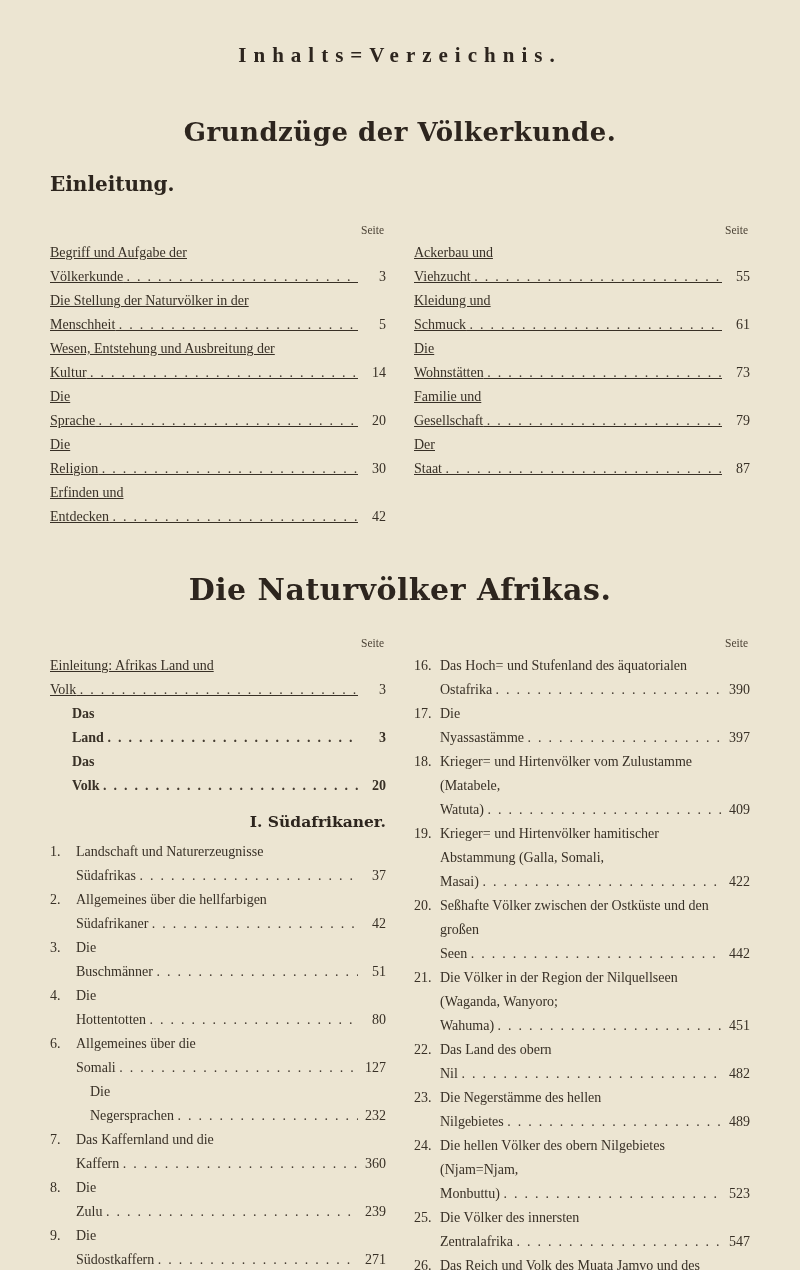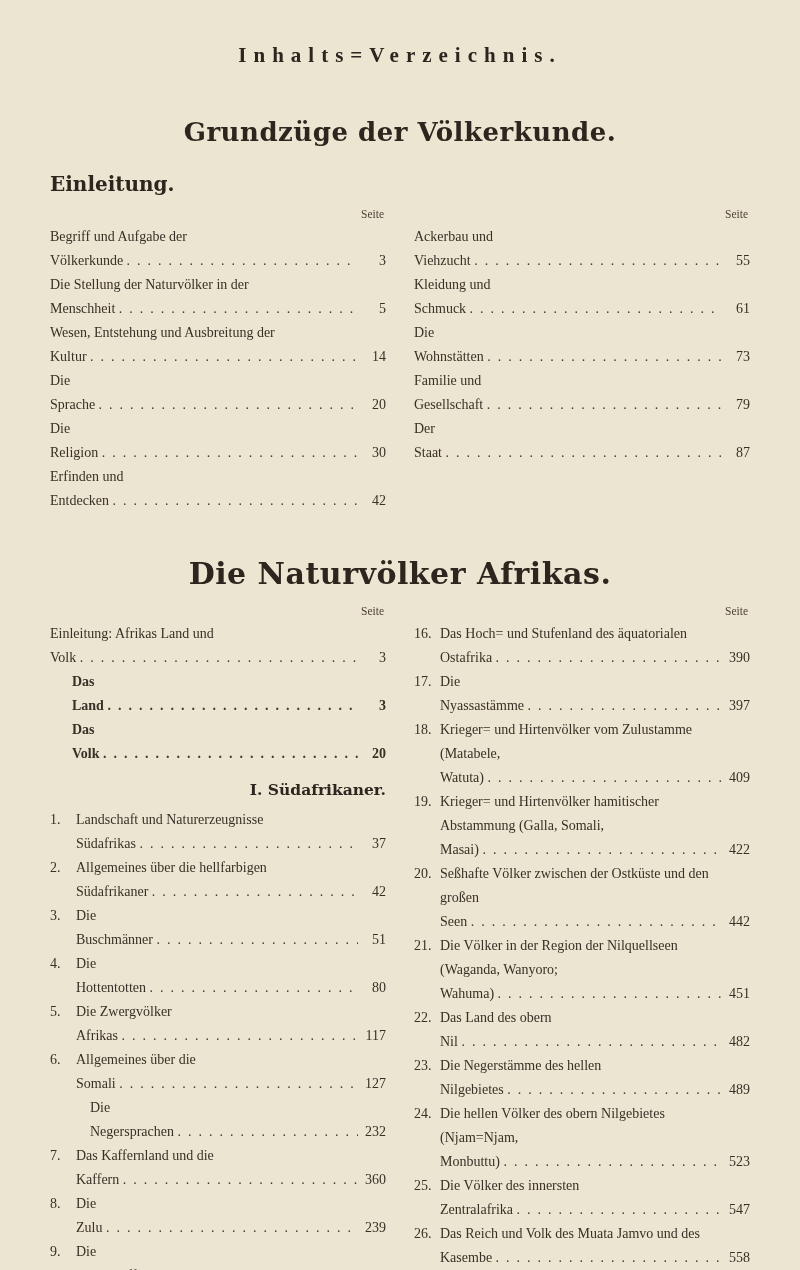--- a/index.html
+++ b/index.html
@@ -11,32 +11,32 @@
     color:var(--ink);
     font-family:"Liberation Serif", serif;
   }
   .sheet { padding:40px 50px 0 50px; }
 
   .main-title { font:700 21px/30px "Liberation Serif", serif; letter-spacing:7px; text-align:center; color:var(--head); }
   .book-title { font:700 26px/36px "DejaVu Serif", serif; text-align:center; margin-top:44px; color:var(--head); letter-spacing:.5px; }
   .part-title { font:700 20px/28px "DejaVu Serif", serif; text-align:left; margin-top:20px; color:var(--head); }
   .afrika-title { font:700 30px/42px "DejaVu Serif", serif; text-align:center; margin-top:40px; color:var(--head); letter-spacing:.5px; }
 
-  .cols { display:flex; gap:28px; margin-top:4px; }
+  .cols { display:flex; gap:28px; margin-top:20px; }
   .col { flex:1 1 0; min-width:0; }
 
   .seite { font:400 11.5px/15px "Liberation Serif", serif; text-align:right; color:#4c4336; margin:5px 2px 3px 0; }
 
   .entry {
     position:relative; overflow:hidden;
     font:400 14px/24px "Liberation Serif", serif;
     color:var(--ink);
     padding:0 28px 0 26px; text-indent:-26px;
   }
-  .entry.flat { padding-left:0; text-indent:0; }
+  .entry.flat { padding-left:0; text-indent:0;text-decoration:underline; }
   .entry.sub1 { padding-left:22px; text-indent:0;font-weight:bold; }
   .entry.sub2 { padding-left:40px; text-indent:0; }
   .num { display:inline-block; width:26px; padding-right:20px; text-align:right; text-indent:0; }
   .dots { white-space:nowrap; }
   .dots::after {
     content:"\00a0.\00a0\00a0.\00a0\00a0.\00a0\00a0.\00a0\00a0.\00a0\00a0.\00a0\00a0.\00a0\00a0.\00a0\00a0.\00a0\00a0.\00a0\00a0.\00a0\00a0.\00a0\00a0.\00a0\00a0.\00a0\00a0.\00a0\00a0.\00a0\00a0.\00a0\00a0.\00a0\00a0.\00a0\00a0.\00a0\00a0.\00a0\00a0.\00a0\00a0.\00a0\00a0.\00a0\00a0.\00a0\00a0.\00a0\00a0.\00a0\00a0.\00a0\00a0.\00a0\00a0.\00a0\00a0.\00a0\00a0.\00a0\00a0.\00a0\00a0.\00a0\00a0.\00a0\00a0.\00a0\00a0.\00a0\00a0.\00a0\00a0.\00a0\00a0.\00a0\00a0.\00a0\00a0.\00a0\00a0.\00a0\00a0.\00a0\00a0.\00a0\00a0.\00a0\00a0.\00a0\00a0.\00a0\00a0.\00a0\00a0.";
     color:#46\3d32;
   }
   .dots::after { color:#463d32; }
   .pg { position:absolute; right:0; bottom:0; min-width:28px; text-align:right; background:var(--paper); padding-left:5px; text-indent:0; }
@@ -79,21 +79,20 @@
       <div class="seite">Seite</div>
       <div class="entry flat"><span class="txt">Einleitung: Afrikas Land und Volk</span><span class="dots"></span><span class="pg">3</span></div>
       <div class="entry sub1"><span class="txt">Das Land</span><span class="dots"></span><span class="pg">3</span></div>
       <div class="entry sub1"><span class="txt">Das Volk</span><span class="dots"></span><span class="pg">20</span></div>
 
       <div class="sec-head">I. Südafrikaner.</div>
       <div class="entry"><span class="num">1.</span><span class="txt">Landschaft und Naturerzeugnisse Südafrikas</span><span class="dots"></span><span class="pg">37</span></div>
       <div class="entry"><span class="num">2.</span><span class="txt">Allgemeines über die hellfarbigen Südafrikaner</span><span class="dots"></span><span class="pg">42</span></div>
       <div class="entry"><span class="num">3.</span><span class="txt">Die Buschmänner</span><span class="dots"></span><span class="pg">51</span></div>
       <div class="entry"><span class="num">4.</span><span class="txt">Die Hottentotten</span><span class="dots"></span><span class="pg">80</span></div>
-      <div class="entry"><span class="num">5.</span><span class="txt">Die Zwergvölker Afrikas</span><span class="dots"></span><span class="pg">117</span></div>
       <div class="entry"><span class="num">6.</span><span class="txt">Allgemeines über die Somali</span><span class="dots"></span><span class="pg">127</span></div>
       <div class="entry sub2"><span class="txt">Die Negersprachen</span><span class="dots"></span><span class="pg">232</span></div>
       <div class="entry"><span class="num">7.</span><span class="txt">Das Kaffernland und die Kaffern</span><span class="dots"></span><span class="pg">360</span></div>
       <div class="entry"><span class="num">8.</span><span class="txt">Die Zulu</span><span class="dots"></span><span class="pg">239</span></div>
       <div class="entry"><span class="num">9.</span><span class="txt">Die Südostkaffern</span><span class="dots"></span><span class="pg">271</span></div>
 
     </div>
 
     <div class="col">
       <div class="seite">Seite</div>

